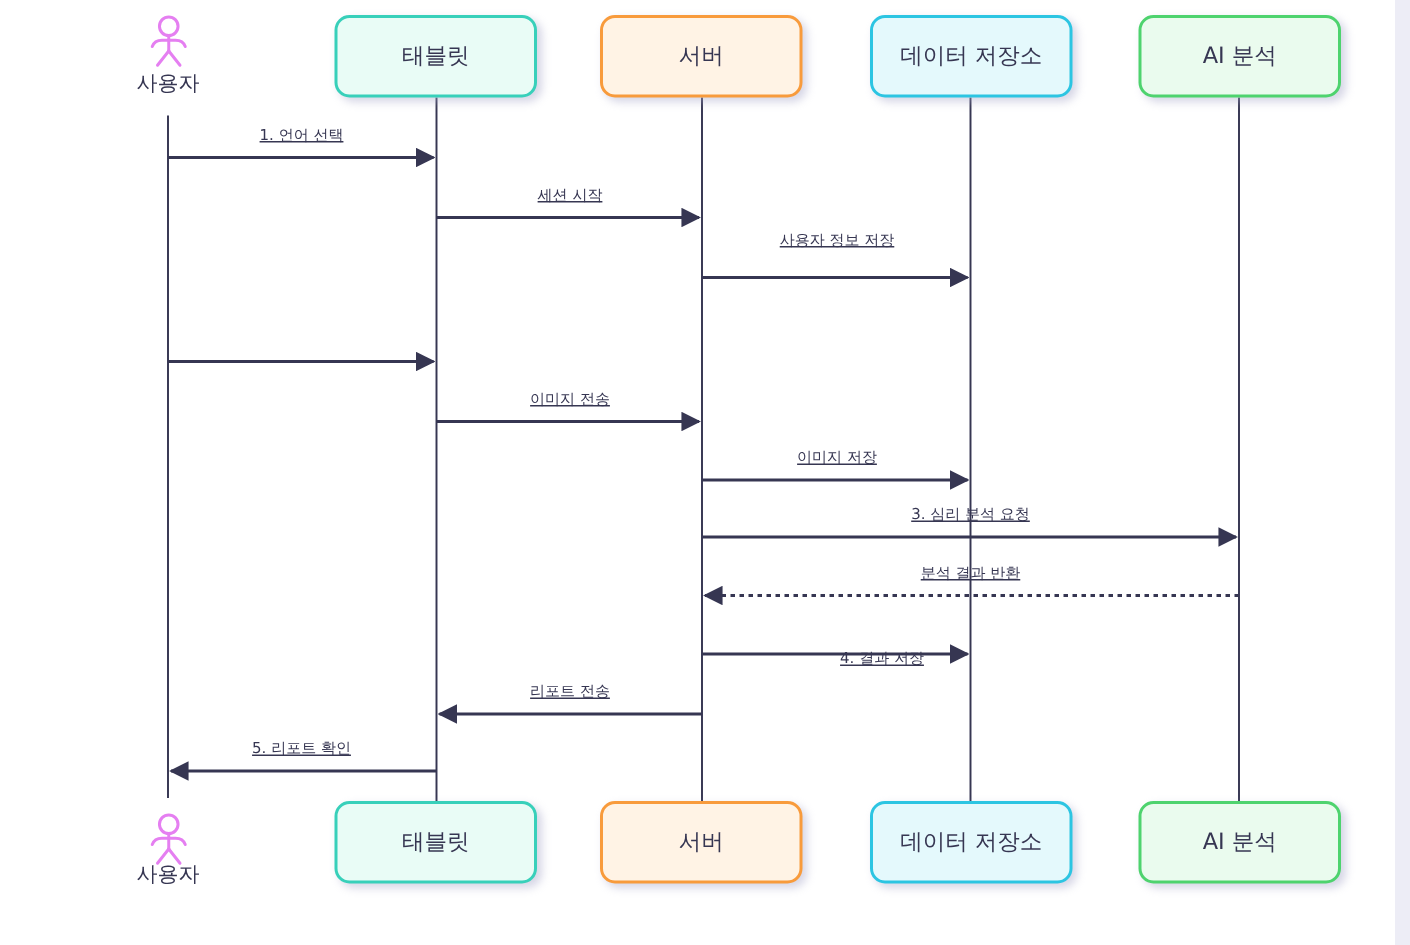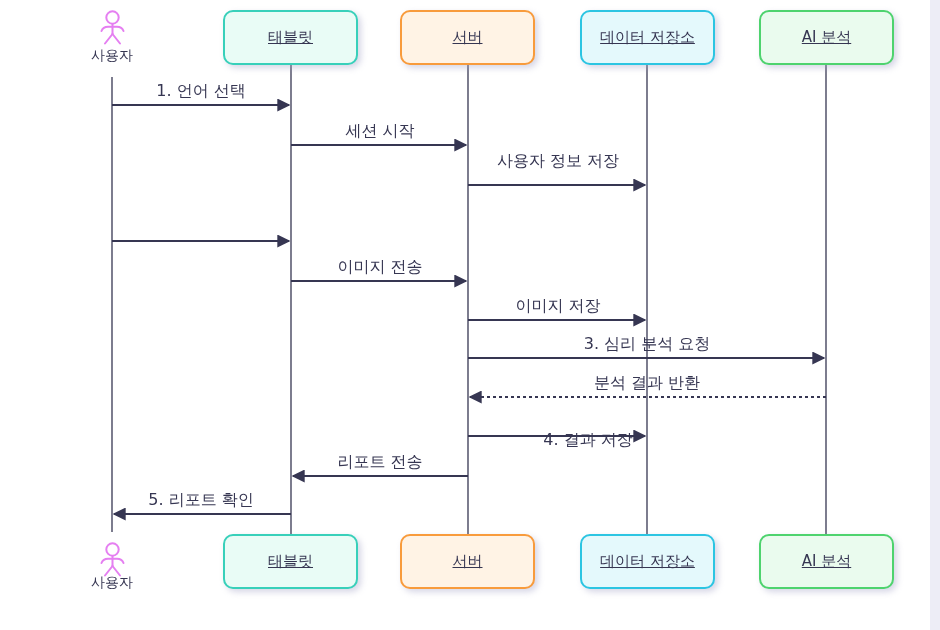--- a/index.html
+++ b/index.html
@@ -21,33 +21,32 @@
     position:absolute; right:0; top:0; width:10px; height:630px;
     background:var(--c-edge);
   }
   svg.layer{position:absolute; left:0; top:0;}
   .pbox{
     position:absolute; width:135px; height:55px; box-sizing:border-box;
     border:2px solid; border-radius:10px;
     display:flex; align-items:center; justify-content:center;
     font-size:15px; color:var(--ink);
     box-shadow:3px 3px 6px rgba(165,165,200,0.45);
-    text-decoration:underline;
   }
   .p-tablet{border-color:var(--c-tablet-border); background:var(--c-tablet-bg);}
   .p-server{border-color:var(--c-server-border); background:var(--c-server-bg);}
   .p-datastore{border-color:var(--c-datastore-border); background:var(--c-datastore-bg);}
   .p-ai{border-color:var(--c-ai-border); background:var(--c-ai-bg);}
   .actor-label{
     position:absolute; width:90px; text-align:center; font-size:14px; color:var(--ink);font-family:Liberation Serif, serif;
   }
   .msg-label{
     position:absolute; transform:translateX(-50%);
-    font-size:16px; line-height:18px; color:var(--ink);
-    white-space:pre-line; text-align:center;
+    font-size:10px; line-height:18px; color:var(--ink);
+    white-space:pre-line; text-align:center;text-decoration:underline;
   }
   .lifeline{stroke:var(--ink); stroke-width:1.3;}
   .msg-line{stroke:var(--ink); stroke-width:2; fill:none;}
   .msg-line.dashed{stroke-dasharray:3 3;}
   .actor-figure{stroke:var(--c-actor); stroke-width:2; fill:none; stroke-linecap:round;}
 </style>
 </head>
 <body>
 
 <div class="canvas">

